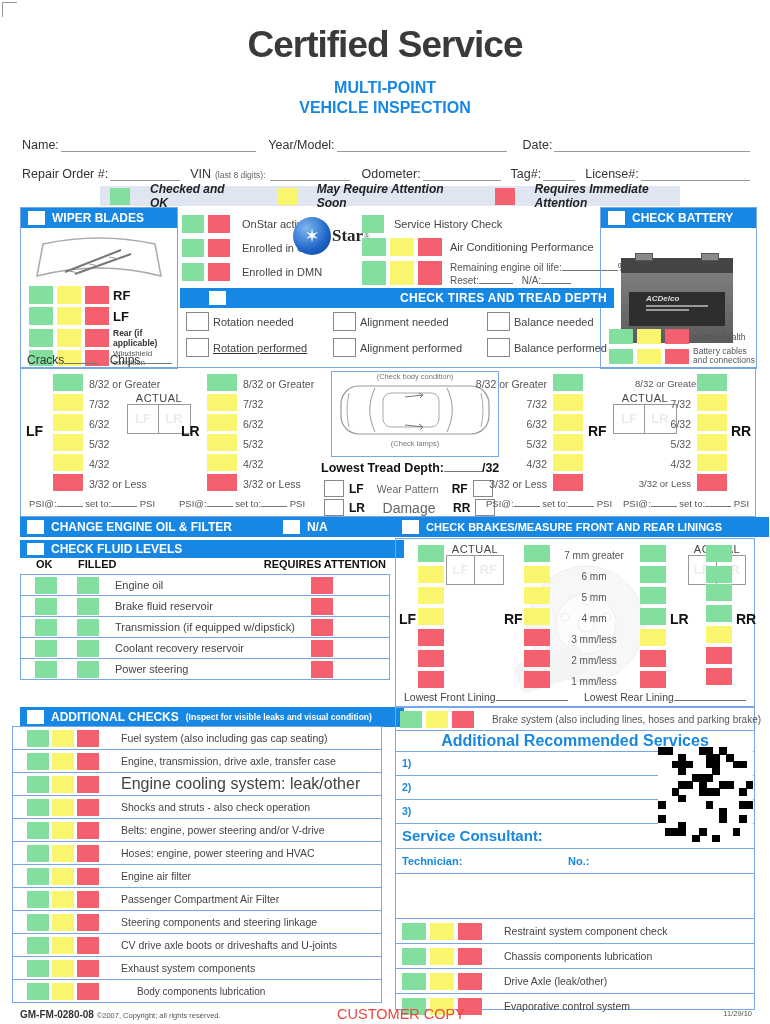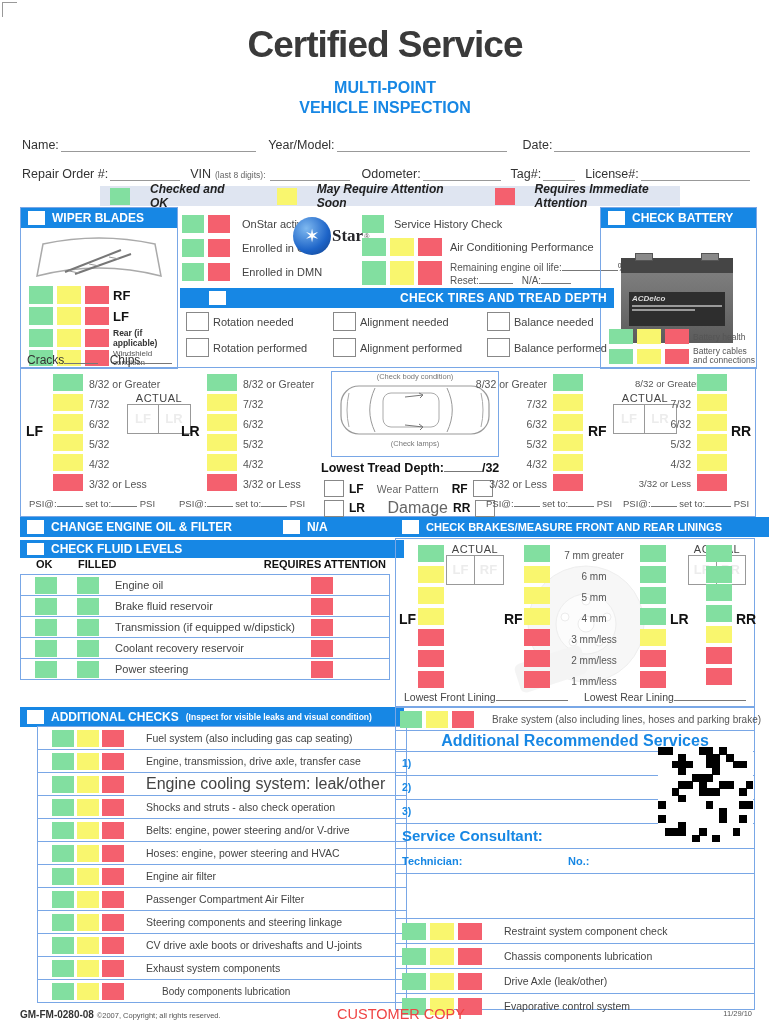--- a/index.html
+++ b/index.html
@@ -45,21 +45,21 @@
   .bb{width:26px;height:17px;margin-bottom:4px;}
   .lev{height:21px;line-height:21px;font-size:10px;color:#555;text-align:center;white-space:nowrap;}
   
   .stack>div{border:1px solid var(--border,#79a7e6);margin-top:-1px;display:flex;align-items:center;background:#fff;}
   .smallbox{width:22px;height:17px;flex:0 0 auto;}
   .blue-t{color:var(--blue,#1787e4);font-weight:bold;}
   .battery{background:linear-gradient(#858585,#5b5b5b);position:relative;}
   .battery .cap{position:absolute;top:-5px;width:16px;height:6px;background:#8a8a8a;border:1px solid #555;}
   .battery .top{height:15px;background:#454545;}
   .battery .label{position:absolute;left:8px;right:8px;top:34px;height:30px;background:#2e2e2e;color:#ddd;
-                  font-size:8px;font-style:italic;font-weight:bold;padding:2px 3px;}
+                  font-size:8px;font-style:italic;font-weight:bold;padding:2px 17px;}
   .battery .label .tl{height:2px;background:#9a9a9a;margin-top:2px;}
   .globe{width:38px;height:38px;border-radius:50%;
          background:radial-gradient(circle at 35% 30%, #7fb9f0, #1d64c8 60%, #123f85);
          display:flex;align-items:center;justify-content:center;color:#fff;font-size:18px;}
   .onstar-word{font-family:"Liberation Serif",serif;font-weight:bold;font-size:17px;color:#26262b;}
   .footer-small{font-size:7.5px;color:#555;}
 </style>
 </head>
 <body>
 
@@ -225,21 +225,21 @@
     <span class="lbl">Rotation needed</span>
   </div>
   <div class="abs row" style="left:333px;top:312px;">
     <span class="wbox"></span>
     <span class="lbl">Alignment needed</span>
   </div>
   <div class="abs row" style="left:487px;top:312px;">
     <span class="wbox"></span>
     <span class="lbl">Balance needed</span>
   </div>
-  <div class="abs row" style="left:186px;top:338px;">
+  <div class="abs row" style="left:186px;top:338px;text-decoration:underline;">
     <span class="wbox"></span>
     <span class="lbl">Rotation performed</span>
   </div>
   <div class="abs row" style="left:333px;top:338px;">
     <span class="wbox"></span>
     <span class="lbl">Alignment performed</span>
   </div>
   <div class="abs row" style="left:487px;top:338px;">
     <span class="wbox"></span>
     <span class="lbl">Balance performed</span>
@@ -309,21 +309,21 @@
       <div class="row" style="gap:5px;">
         <span class="wbox" style="width:18px;height:15px;"></span>
         <span class="wheel" style="font-size:12px;">LF</span>
         <span style="font-size:10.5px;color:#666;width:78px;text-align:center;">Wear Pattern</span>
         <span class="wheel" style="font-size:12px;">RF</span>
         <span class="wbox" style="width:18px;height:15px;"></span>
       </div>
       <div class="row" style="gap:5px;margin-top:2px;">
         <span class="wbox" style="width:18px;height:15px;"></span>
         <span class="wheel" style="font-size:12px;">LR</span>
-        <span style="font-size:16px;color:#666;width:78px;text-align:right;">Damage</span>
+        <span style="font-size:14px;color:#666;width:78px;text-align:center;">Damage</span>
         <span class="wheel" style="font-size:12px;">RR</span>
         <span class="wbox" style="width:18px;height:15px;"></span>
       </div>
     </div>
 
     <div class="abs" style="left:450px;top:6px;width:76px;">
       <div class="dl" style="text-align:right;">8/32 or Greater</div>
       <div class="dl" style="text-align:right;">7/32</div>
       <div class="dl" style="text-align:right;">6/32</div>
       <div class="dl" style="text-align:right;">5/32</div>
@@ -520,21 +520,21 @@
     <div class="abs" style="left:188px;bottom:3px;font-size:10.5px;color:#444;white-space:nowrap;">
       <span>Lowest Rear Lining</span><span class="ln" style="width:72px;"></span>
     </div>
   </div>
 
   <div class="abs hbar" style="left:20px;top:707px;width:370px;">
     <span class="wcb"></span>
     <span>ADDITIONAL CHECKS</span>
     <span style="font-size:8.5px;font-weight:bold;">(Inspect for visible leaks and visual condition)</span>
   </div>
-  <div class="abs stack" style="left:37px;top:727px;width:370px;">
+  <div class="abs stack" style="left:12px;top:727px;width:370px;">
     <div style="height:22px;">
         <span class="smallbox g" style="margin-left:14px;"></span>
         <span class="smallbox y" style="margin-left:3px;"></span>
         <span class="smallbox r" style="margin-left:3px;"></span>
         <span class="lbl" style="margin-left:22px;font-size:10.5px;">Fuel system (also including gas cap seating)</span>
       </div>
     <div style="height:22px;">
         <span class="smallbox g" style="margin-left:14px;"></span>
         <span class="smallbox y" style="margin-left:3px;"></span>
         <span class="smallbox r" style="margin-left:3px;"></span>

